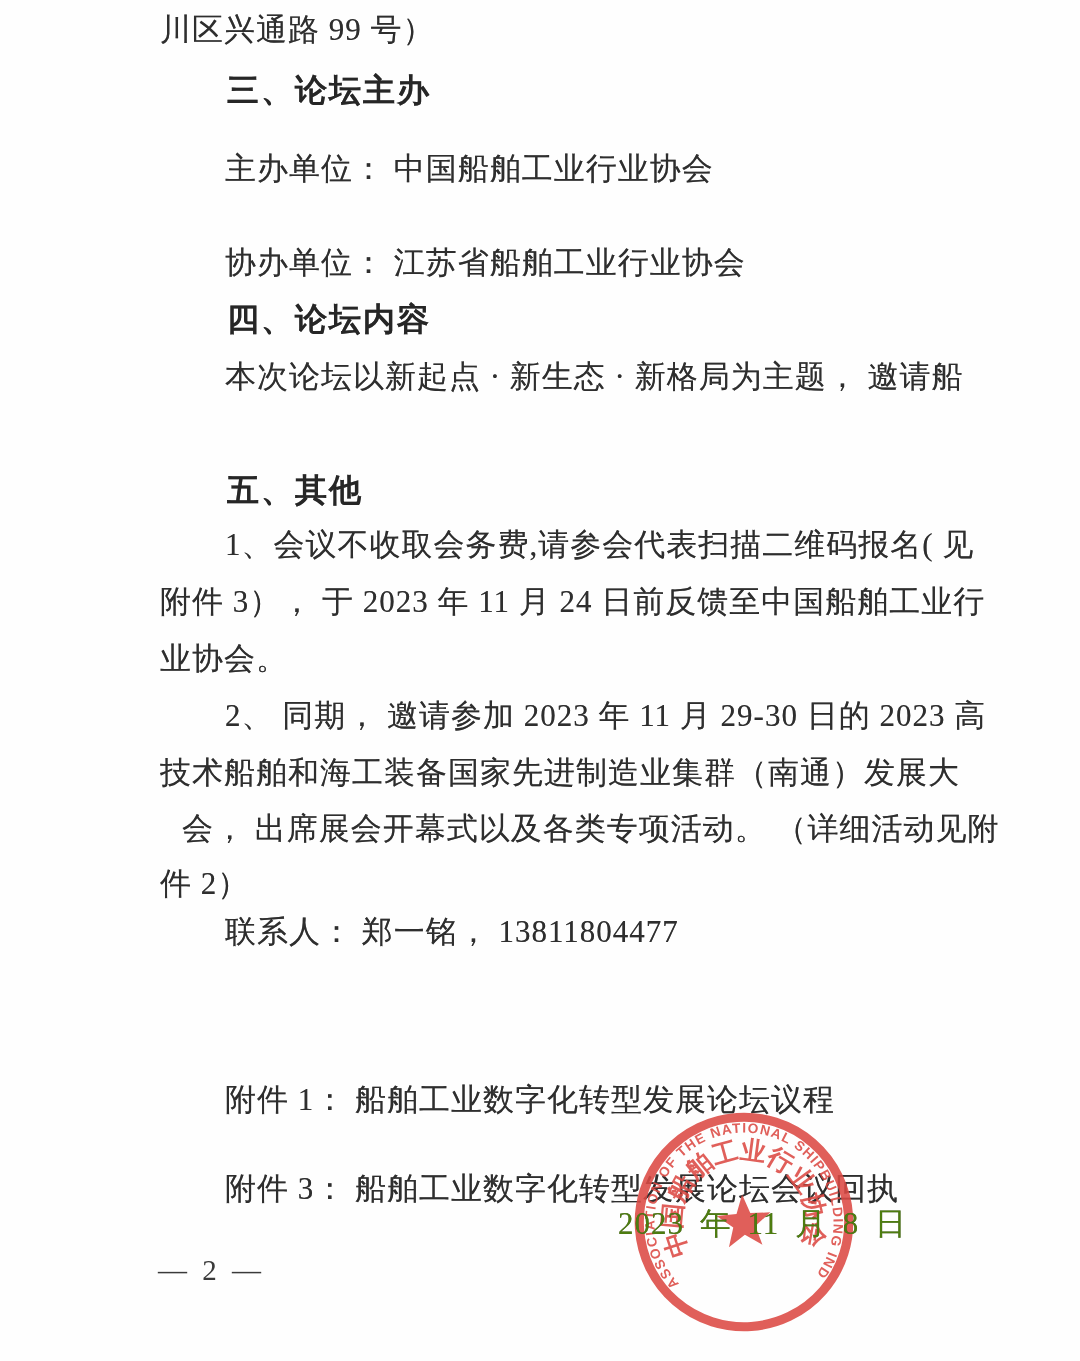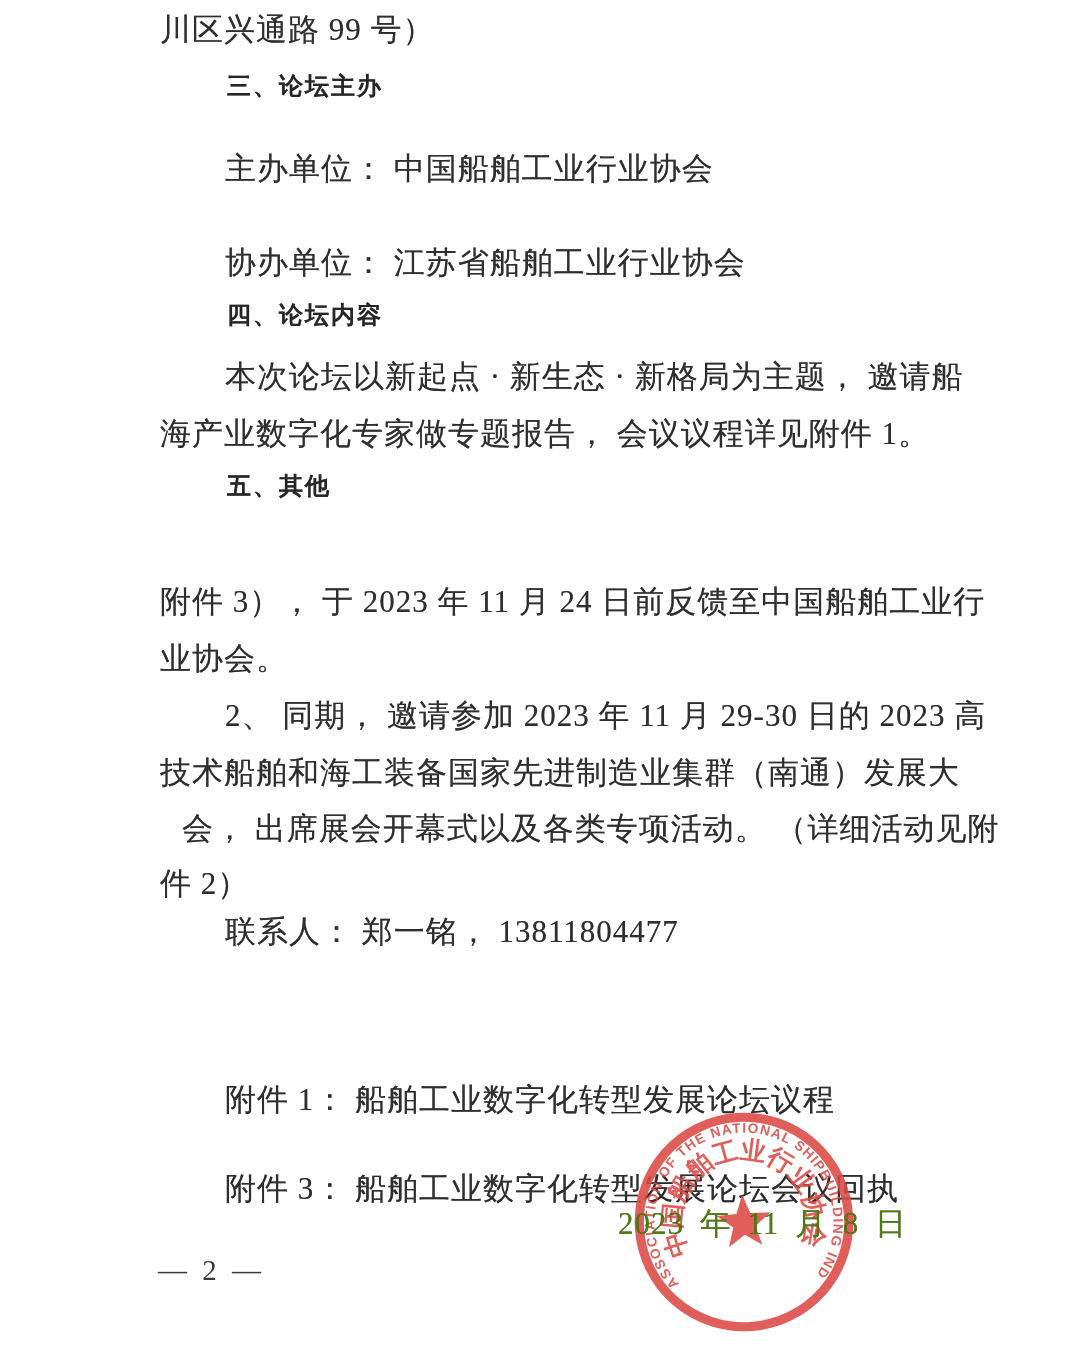--- a/index.html
+++ b/index.html
@@ -25,21 +25,21 @@
     color: #2e2e2e;
     text-shadow: 0 0 0.5px rgba(40,40,40,0.55);
   }
   .t-cont { left: 160px; }
   .t-ind  { left: 225px; }
   .t-sub  { left: 375px; }
   .t-head {
     left: 227px;
     font-family: "Liberation Sans", "DejaVu Sans", sans-serif;
     font-weight: 700;
-    font-size: 24px;
+    font-size: 32px;
     letter-spacing: 2px;
     color: #262626;
   }
   
   .p0  { top: 14px;  }
   .p1  { top: 74px;  }
   .p2  { top: 133px; margin-top: 20px; }
   .p3  { top: 190px; }
   .p4  { top: 247px; }
   .p5  { top: 303px; }
@@ -115,22 +115,22 @@
 <body>
 
 <div class="page">
 
   <div class="line t-cont p0">川区兴通路 99 号）</div>
   <div class="line t-head p1">三、论坛主办</div>
   <div class="line t-ind  p2">主办单位： 中国船舶工业行业协会</div>
   <div class="line t-ind  p4">协办单位： 江苏省船舶工业行业协会</div>
   <div class="line t-head p5">四、论坛内容</div>
   <div class="line t-ind  p6">本次论坛以新起点 · 新生态 · 新格局为主题， 邀请船</div>
-  <div class="line t-cont p7">海产业数字化专家做专题报告， 会议议程详见附件 1。</div>
   <div class="line t-head p8">五、其他</div>
+  <div class="line t-ind  p9">1、会议不收取会务费,请参会代表扫描二维码报名( 见</div>
   <div class="line t-cont p10">附件 3）， 于 2023 年 11 月 24 日前反馈至中国船舶工业行</div>
   <div class="line t-cont p11">业协会。</div>
   <div class="line t-ind  p12">2、 同期， 邀请参加 2023 年 11 月 29-30 日的 2023 高</div>
   <div class="line t-cont p13">技术船舶和海工装备国家先进制造业集群（南通）发展大</div>
   <div class="line t-cont p14">会， 出席展会开幕式以及各类专项活动。 （详细活动见附</div>
   <div class="line t-cont p15">件 2）</div>
   <div class="line t-ind  p16">联系人： 郑一铭， 13811804477</div>
   <div class="line t-ind  p17">附件 1： 船舶工业数字化转型发展论坛议程</div>
   <div class="line t-ind  p19">附件 3： 船舶工业数字化转型发展论坛会议回执</div>
 

